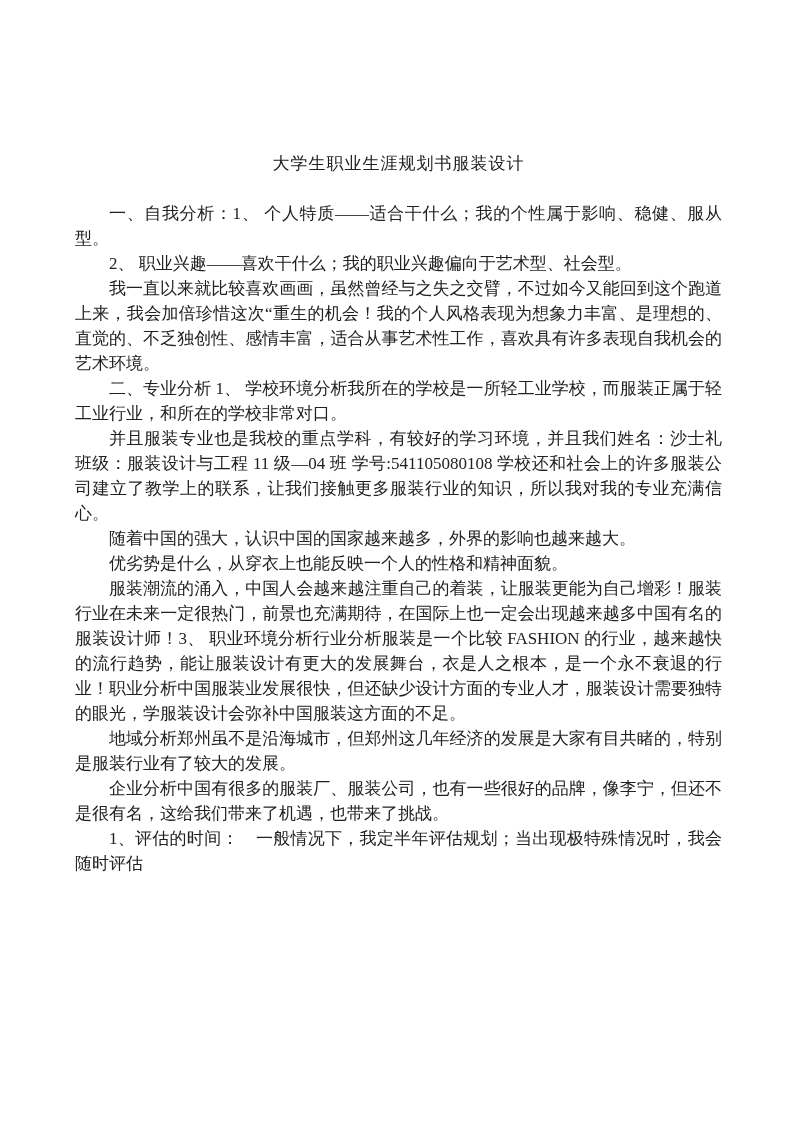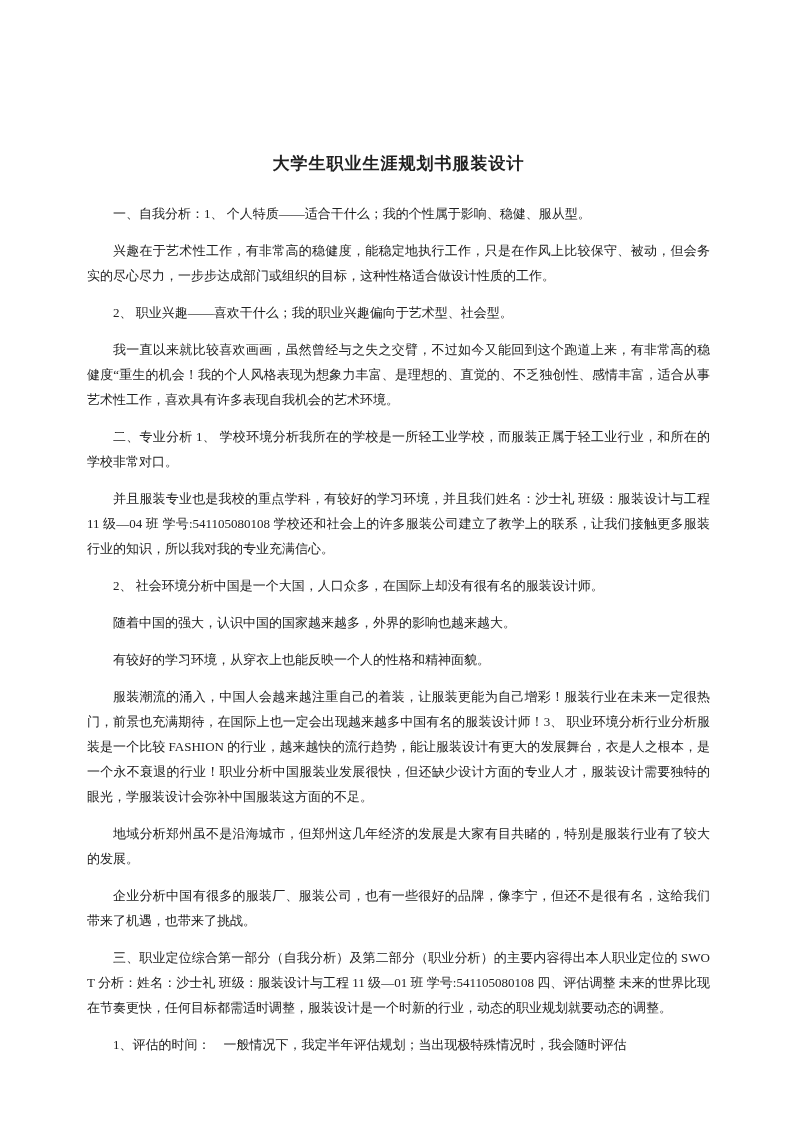--- a/index.html
+++ b/index.html
@@ -16,49 +16,46 @@
     background: #ffffff;
     color: #212121;
     font-family: "Liberation Serif", "DejaVu Serif", serif;
     padding: 151px 71px 0 75px;
     overflow: hidden;
   }
   .doc-title {
     margin: 0 0 25px 0;
     font-size: 17px;
     line-height: 25px;
-    font-weight: bold;
+    font-weight: normal;
     text-align: center;
     letter-spacing: 1px;
   }
   .doc-body p {
-    margin: 12px;
-    font-size: 13px;
+    margin: 0;
+    font-size: 17px;
     line-height: 25px;
     text-align: justify;
     text-justify: inter-ideograph;
     text-indent: 2em;
     word-break: break-all;
   }
 </style>
 </head>
 <body>
 
 <div class="page">
   <h1 class="doc-title">大学生职业生涯规划书服装设计</h1>
 
   <div class="doc-body">
     <p>一、自我分析：1、 个人特质——适合干什么；我的个性属于影响、稳健、服从型。</p>
-    <p>兴趣在于艺术性工作，有非常高的稳健度，能稳定地执行工作，只是在作风上比较保守、被动，但会务实的尽心尽力，一步步达成部门或组织的目标，这种性格适合做设计性质的工作。</p>
     <p>2、 职业兴趣——喜欢干什么；我的职业兴趣偏向于艺术型、社会型。</p>
-    <p>我一直以来就比较喜欢画画，虽然曾经与之失之交臂，不过如今又能回到这个跑道上来，有非常高的稳健度“重生的机会！我的个人风格表现为想象力丰富、是理想的、直觉的、不乏独创性、感情丰富，适合从事艺术性工作，喜欢具有许多表现自我机会的艺术环境。</p>
+    <p>我一直以来就比较喜欢画画，虽然曾经与之失之交臂，不过如今又能回到这个跑道上来，我会加倍珍惜这次“重生的机会！我的个人风格表现为想象力丰富、是理想的、直觉的、不乏独创性、感情丰富，适合从事艺术性工作，喜欢具有许多表现自我机会的艺术环境。</p>
     <p>二、专业分析 1、 学校环境分析我所在的学校是一所轻工业学校，而服装正属于轻工业行业，和所在的学校非常对口。</p>
     <p>并且服装专业也是我校的重点学科，有较好的学习环境，并且我们姓名：沙士礼 班级：服装设计与工程 11 级—04 班 学号:541105080108 学校还和社会上的许多服装公司建立了教学上的联系，让我们接触更多服装行业的知识，所以我对我的专业充满信心。</p>
-    <p>2、 社会环境分析中国是一个大国，人口众多，在国际上却没有很有名的服装设计师。</p>
     <p>随着中国的强大，认识中国的国家越来越多，外界的影响也越来越大。</p>
-    <p>有较好的学习环境，从穿衣上也能反映一个人的性格和精神面貌。</p>
+    <p>优劣势是什么，从穿衣上也能反映一个人的性格和精神面貌。</p>
     <p>服装潮流的涌入，中国人会越来越注重自己的着装，让服装更能为自己增彩！服装行业在未来一定很热门，前景也充满期待，在国际上也一定会出现越来越多中国有名的服装设计师！3、 职业环境分析行业分析服装是一个比较 FASHION 的行业，越来越快的流行趋势，能让服装设计有更大的发展舞台，衣是人之根本，是一个永不衰退的行业！职业分析中国服装业发展很快，但还缺少设计方面的专业人才，服装设计需要独特的眼光，学服装设计会弥补中国服装这方面的不足。</p>
     <p>地域分析郑州虽不是沿海城市，但郑州这几年经济的发展是大家有目共睹的，特别是服装行业有了较大的发展。</p>
     <p>企业分析中国有很多的服装厂、服装公司，也有一些很好的品牌，像李宁，但还不是很有名，这给我们带来了机遇，也带来了挑战。</p>
-    <p>三、职业定位综合第一部分（自我分析）及第二部分（职业分析）的主要内容得出本人职业定位的 SWOT 分析：姓名：沙士礼 班级：服装设计与工程 11 级—01 班 学号:541105080108 四、评估调整 未来的世界比现在节奏更快，任何目标都需适时调整，服装设计是一个时新的行业，动态的职业规划就要动态的调整。</p>
     <p>1、评估的时间：　一般情况下，我定半年评估规划；当出现极特殊情况时，我会随时评估</p>
   </div>
 </div>
 
 </body></html>

